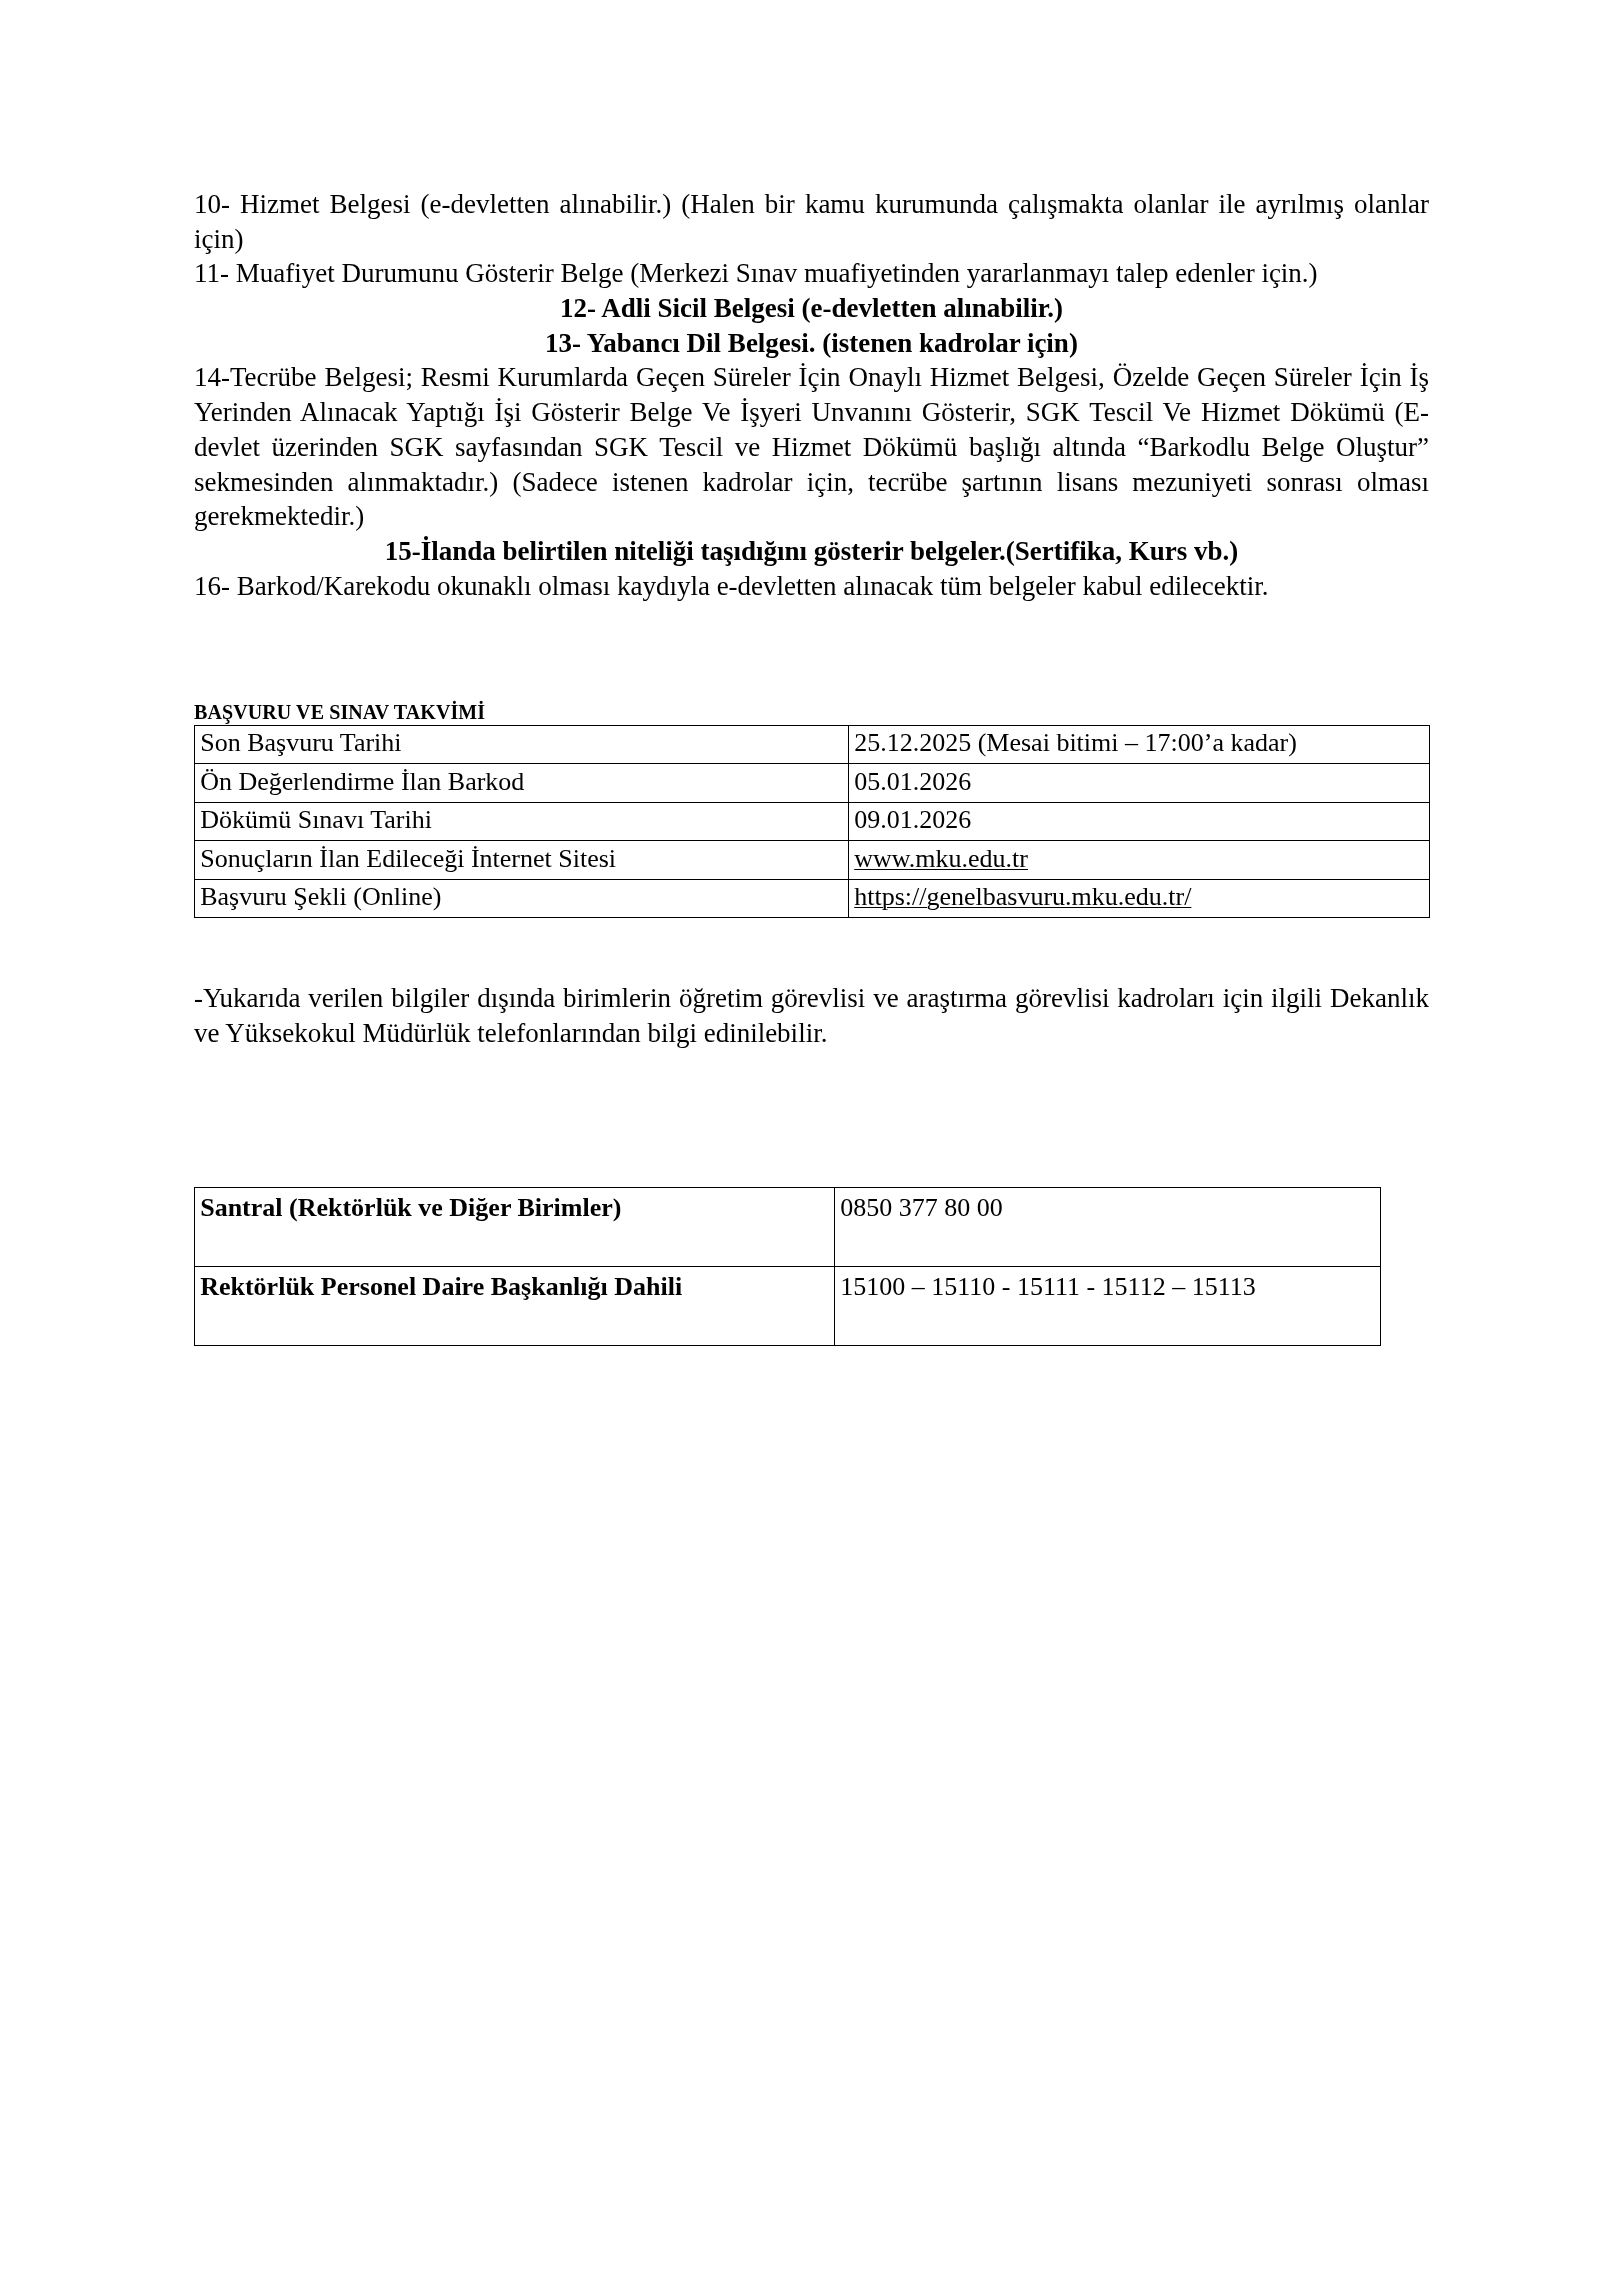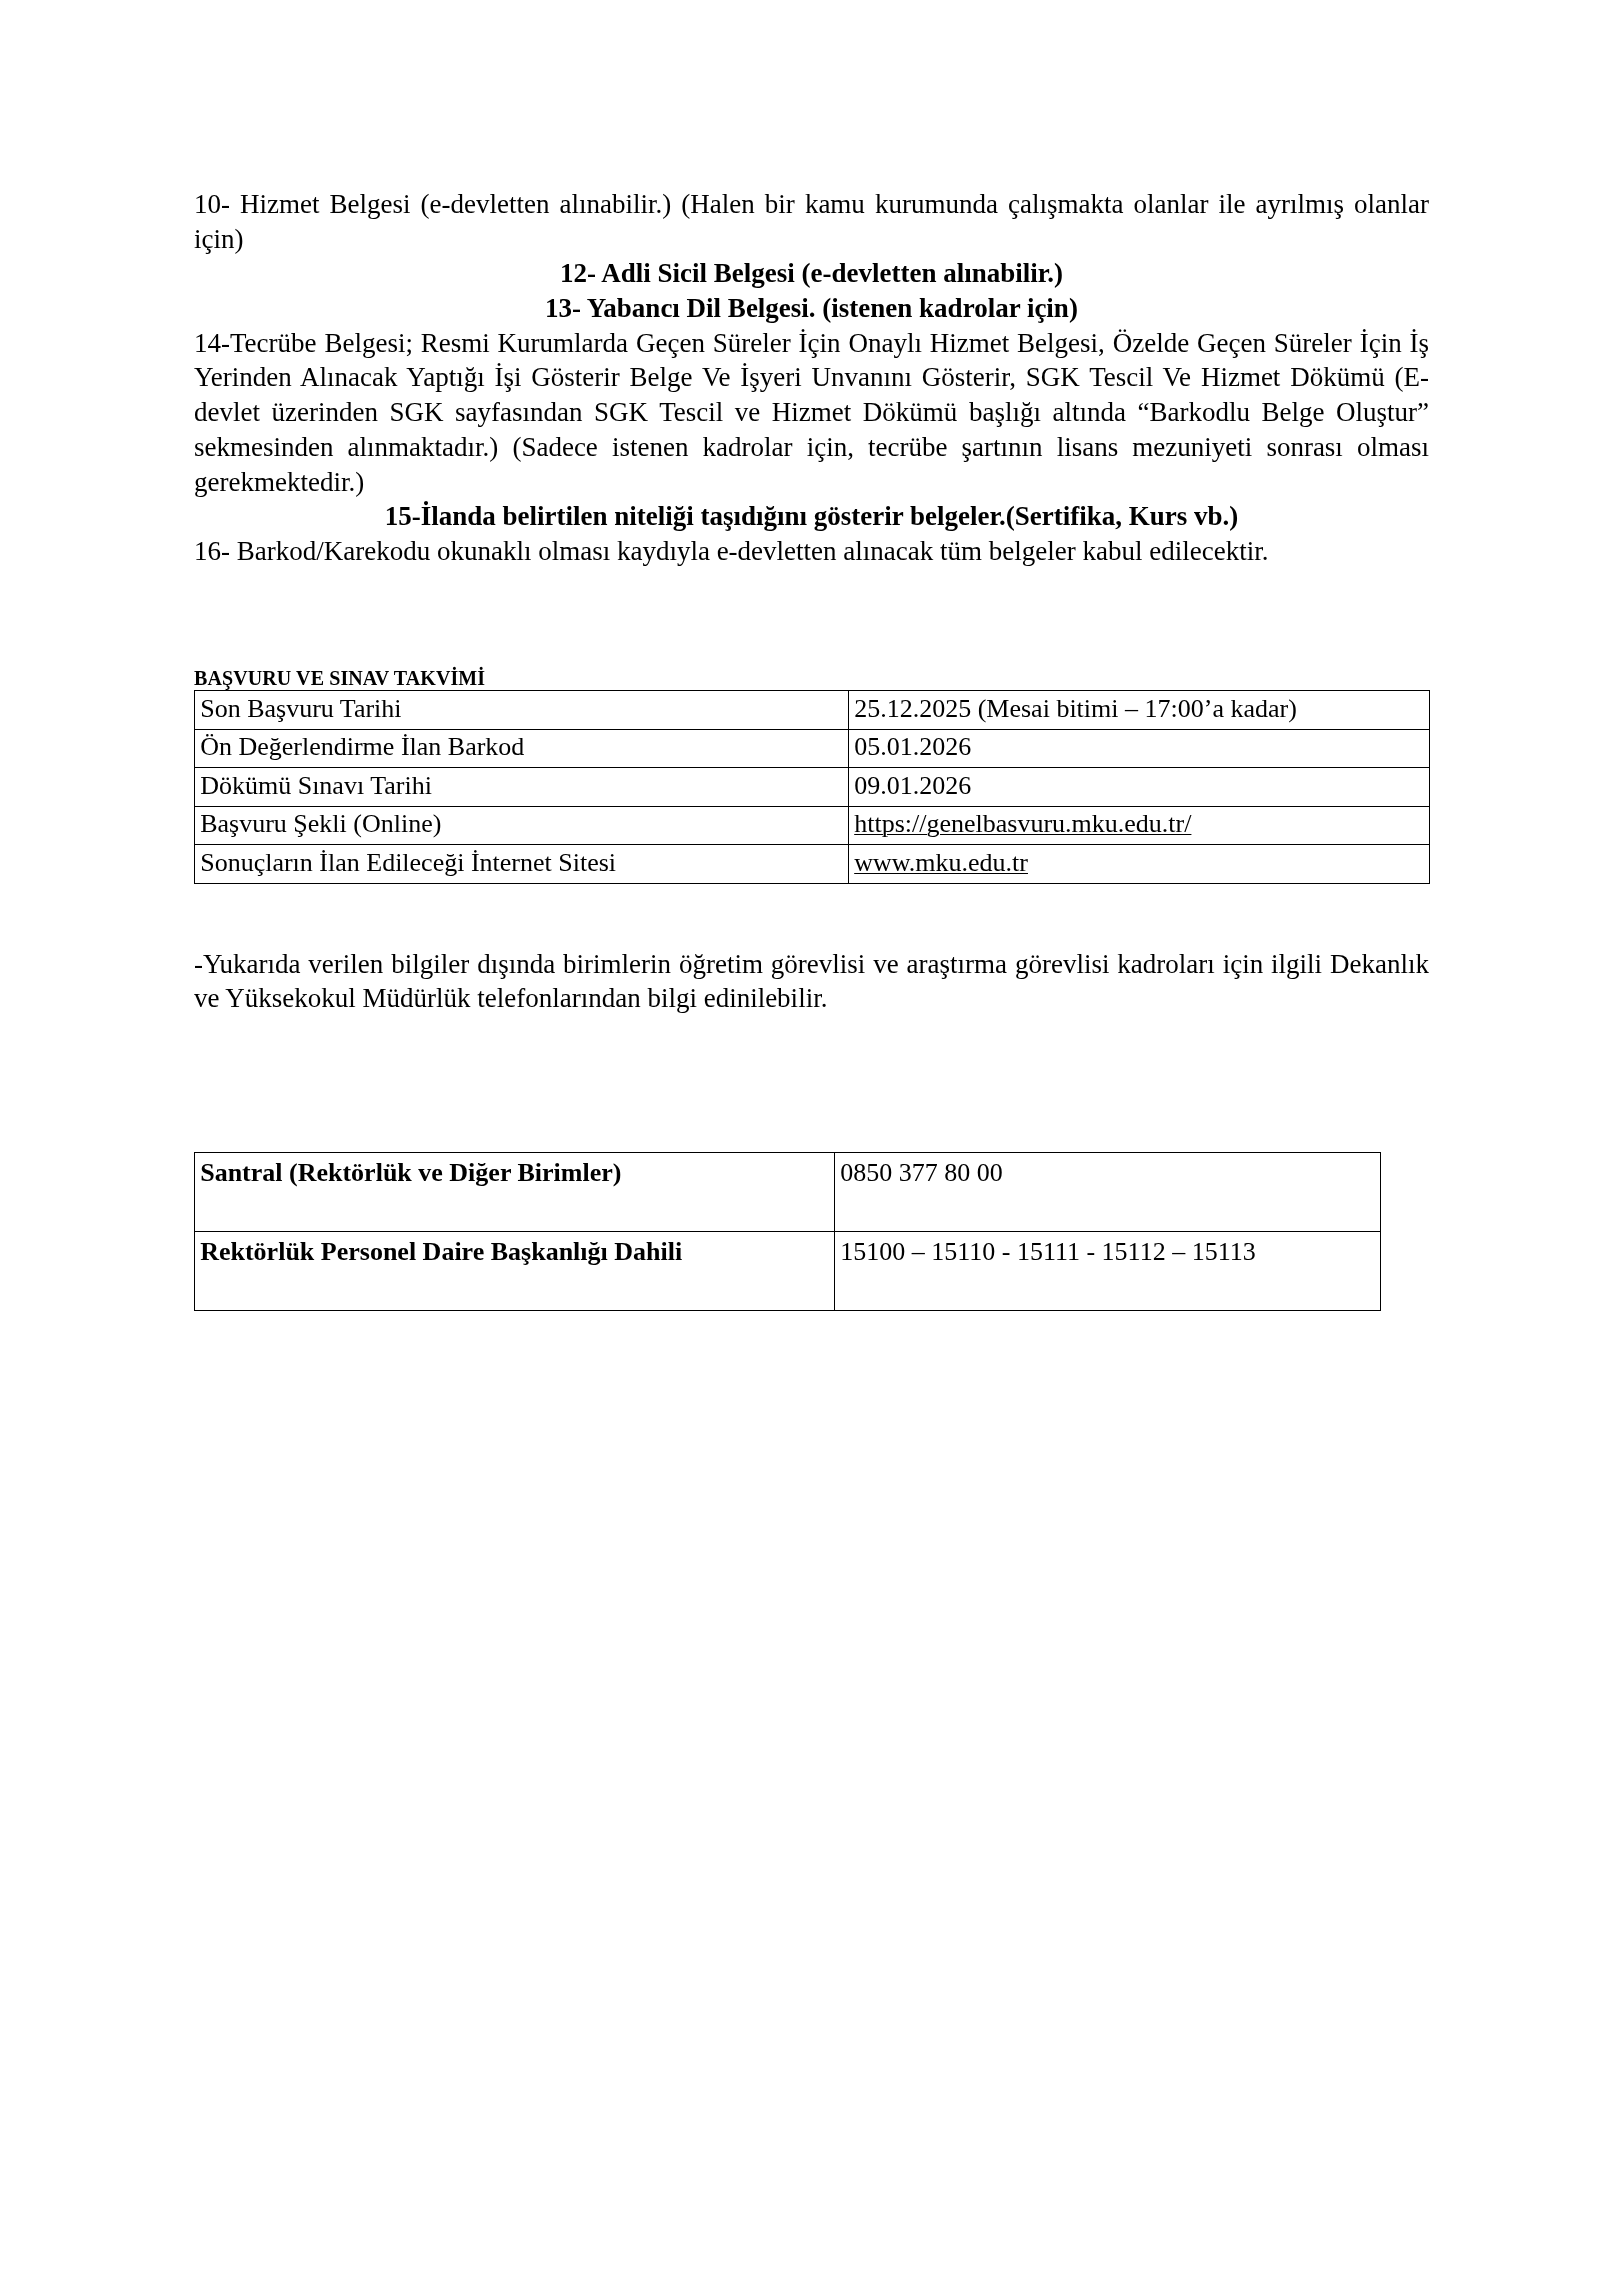--- a/index.html
+++ b/index.html
@@ -95,20 +95,21 @@
     color: #000000;
   }
 </style>
 </head>
 <body>
 
 <div class="page">
   <div class="doc-body">
 
     <p class="para">10- Hizmet Belgesi (e-devletten alınabilir.) (Halen bir kamu kurumunda çalışmakta olanlar ile ayrılmış olanlar için)</p>
+    <p class="para">11- Muafiyet Durumunu Gösterir Belge (Merkezi Sınav muafiyetinden yararlanmayı talep edenler için.)</p>
     <p class="para nojustify">12- Adli Sicil Belgesi  (e-devletten alınabilir.)</p>
     <p class="para nojustify">13- Yabancı Dil Belgesi. (istenen kadrolar için)</p>
     <p class="para">14-Tecrübe Belgesi; Resmi Kurumlarda Geçen Süreler İçin Onaylı Hizmet Belgesi, Özelde Geçen Süreler İçin İş Yerinden Alınacak Yaptığı İşi Gösterir Belge Ve İşyeri Unvanını Gösterir, SGK Tescil Ve Hizmet Dökümü (E-devlet üzerinden SGK sayfasından SGK Tescil ve Hizmet Dökümü başlığı altında “Barkodlu Belge Oluştur” sekmesinden alınmaktadır.) (Sadece istenen kadrolar için, tecrübe şartının lisans mezuniyeti sonrası olması gerekmektedir.)</p>
     <p class="para nojustify">15-İlanda belirtilen niteliği taşıdığını gösterir belgeler.(Sertifika, Kurs vb.)</p>
     <p class="para">16- Barkod/Karekodu okunaklı olması kaydıyla e-devletten alınacak tüm belgeler kabul edilecektir.</p>
 
     <div class="spacer-xl"></div>
 
     <h2 class="section-heading">BAŞVURU VE SINAV TAKVİMİ</h2>
 
@@ -124,26 +125,26 @@
         </tr>
         <tr>
           <td>Ön Değerlendirme İlan Barkod</td>
           <td>05.01.2026</td>
         </tr>
         <tr>
           <td>Dökümü Sınavı Tarihi</td>
           <td>09.01.2026</td>
         </tr>
         <tr>
+          <td>Sonuçların İlan Edileceği İnternet Sitesi</td>
+          <td><span class="ulink">www.mku.edu.tr</span></td>
+        </tr>
+        <tr>
           <td>Başvuru Şekli (Online)</td>
           <td><span class="ulink">https://genelbasvuru.mku.edu.tr/</span></td>
-        </tr>
-        <tr>
-          <td>Sonuçların İlan Edileceği İnternet Sitesi</td>
-          <td><span class="ulink">www.mku.edu.tr</span></td>
         </tr>
       </tbody>
     </table>
 
     <div class="spacer-lg"></div>
 
     <p class="para">-Yukarıda verilen bilgiler dışında birimlerin öğretim görevlisi ve araştırma görevlisi kadroları için ilgili Dekanlık ve Yüksekokul Müdürlük telefonlarından bilgi edinilebilir.</p>
 
     <div class="spacer-md"></div>
 

